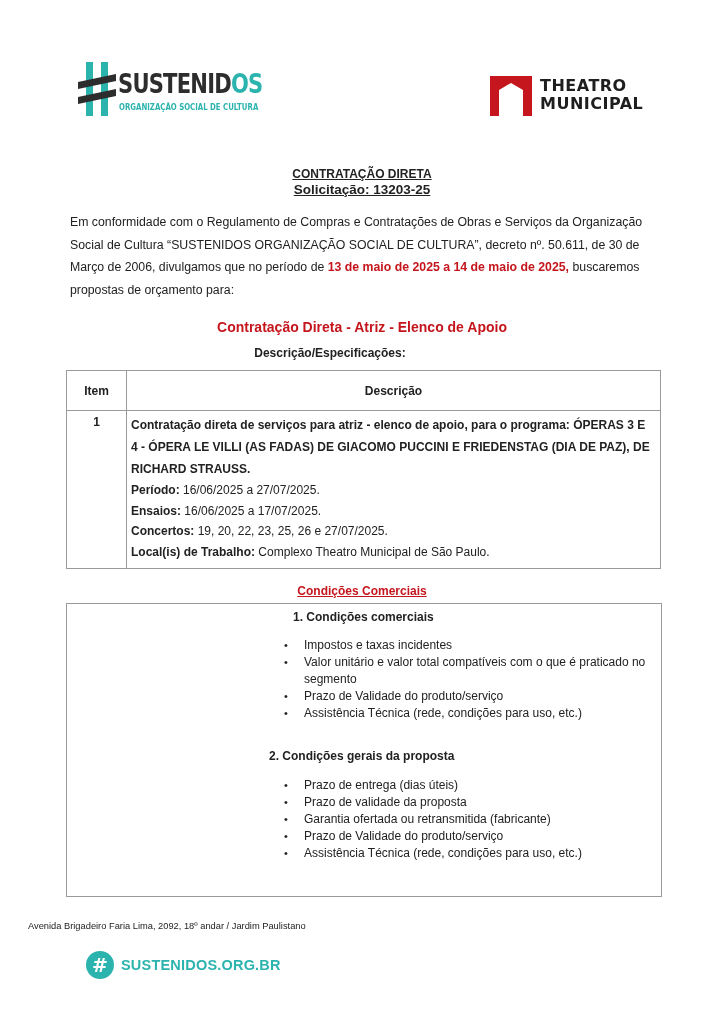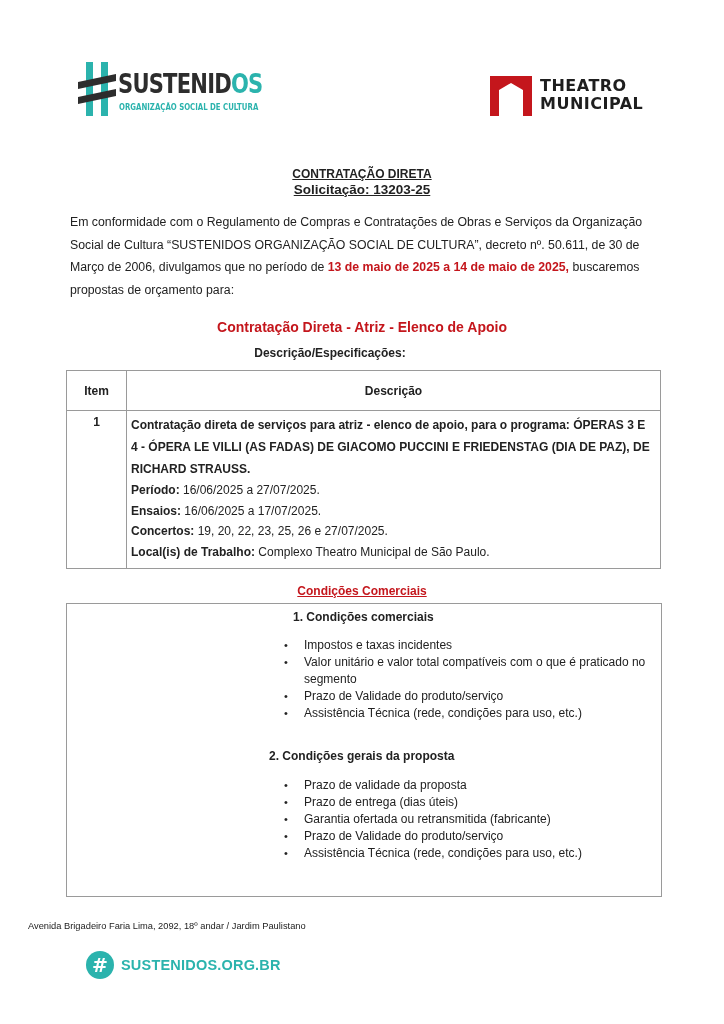--- a/index.html
+++ b/index.html
@@ -120,22 +120,22 @@
 <div class="cc-box">
   <div class="cc-sec-title" style="left:226px; top:6px;text-align:center;">1. Condições comerciais</div>
   <ul class="cc-list" style="left:217px; top:33px; width:370px;">
     <li>Impostos e taxas incidentes</li>
     <li>Valor unitário e valor total compatíveis com o que é praticado no segmento</li>
     <li>Prazo de Validade do produto/serviço</li>
     <li>Assistência Técnica (rede, condições para uso, etc.)</li>
   </ul>
   <div class="cc-sec-title" style="left:202px; top:145px;">2. Condições gerais da proposta</div>
   <ul class="cc-list" style="left:217px; top:173px; width:370px;">
+    <li>Prazo de entrega (dias úteis)</li>
     <li>Prazo de validade da proposta</li>
-    <li>Prazo de entrega (dias úteis)</li>
     <li>Garantia ofertada ou retransmitida (fabricante)</li>
     <li>Prazo de Validade do produto/serviço</li>
     <li>Assistência Técnica (rede, condições para uso, etc.)</li>
   </ul>
 </div>
 
 <div class="footer-addr">
   <div>Avenida Brigadeiro Faria Lima, 2092, 18º andar / Jardim Paulistano</div>
 </div>
 <div class="footer-logo">

